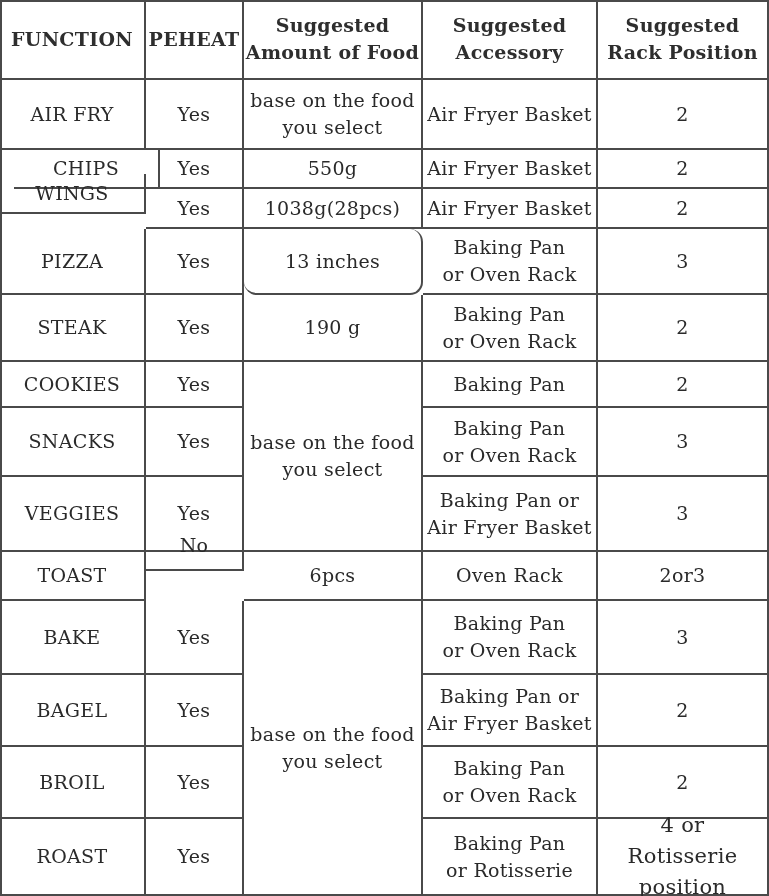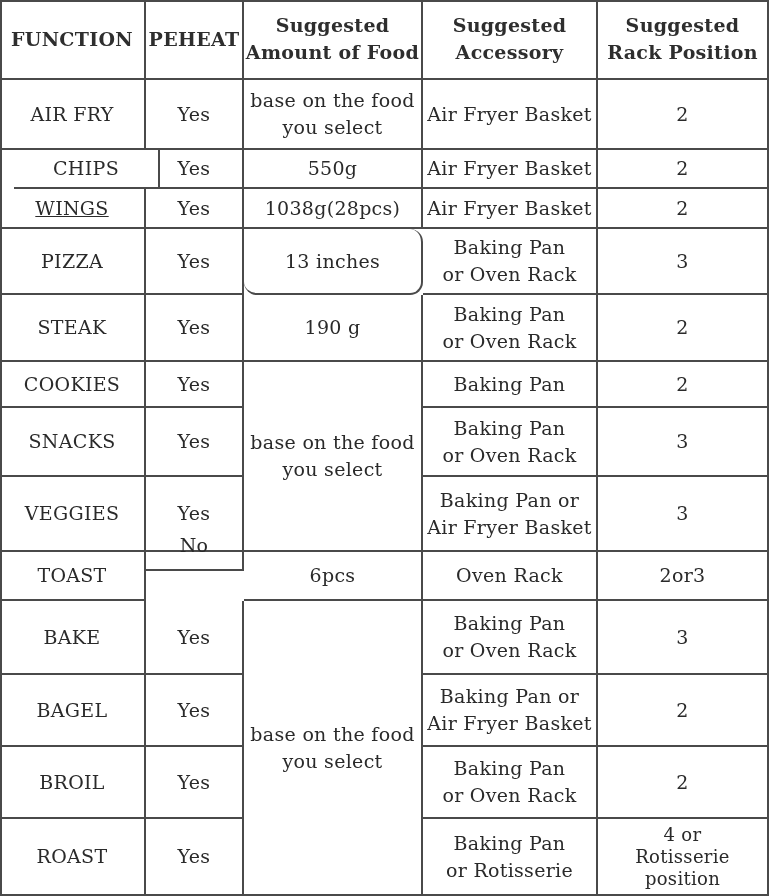--- a/index.html
+++ b/index.html
@@ -6,21 +6,21 @@
   body { width:769px; height:896px; position:relative; overflow:hidden;
          font-family:"DejaVu Serif","Liberation Serif",serif; color:#2a2a2a; }
   #tbl { position:absolute; left:0; top:0; width:769px; height:896px; }
   .cell { position:absolute; box-sizing:border-box; display:flex; align-items:center;
           justify-content:center; text-align:center; border-right:2px solid #4a4a4a;
           border-bottom:2px solid #4a4a4a; font-size:19px; line-height:27px;
           letter-spacing:0.3px; white-space:pre-line; padding:0 1px; }
   .hdr { font-weight:bold; font-size:19px; line-height:27px; color:#2e2e2e; }
   .frame { position:absolute; left:0; top:0; width:769px; height:896px; box-sizing:border-box;
            border-top:2px solid #4a4a4a; border-left:2px solid #4a4a4a; pointer-events:none; }
-  .small { font-size:18px; line-height:22px; }
+  .small { font-size:21px; line-height:31px; }
 </style>
 </head>
 <body>
 
 <div id="tbl">
     <div class="cell hdr" style="left: 0px; width: 146px; top: 0px; height: 80px;">FUNCTION</div>
     <div class="cell hdr" style="left: 146px; width: 98px; top: 0px; height: 80px;">PEHEAT</div>
     <div class="cell hdr" style="left: 244px; width: 179px; top: 0px; height: 80px;">Suggested
 Amount of Food</div>
     <div class="cell hdr" style="left: 423px; width: 175px; top: 0px; height: 80px;">Suggested
@@ -31,21 +31,21 @@
     <div class="cell" style="left: 146px; width: 98px; top: 80px; height: 70px;">Yes</div>
     <div class="cell" style="left: 244px; width: 179px; top: 80px; height: 70px;">base on the food
 you select</div>
     <div class="cell" style="left: 423px; width: 175px; top: 80px; height: 70px;">Air Fryer Basket</div>
     <div class="cell" style="left: 598px; width: 171px; top: 80px; height: 70px;">2</div>
     <div class="cell" style="left: 0px; width: 146px; top: 150px; height: 39px; margin-left: 14px;">CHIPS</div>
     <div class="cell" style="left: 146px; width: 98px; top: 150px; height: 39px;">Yes</div>
     <div class="cell" style="left: 244px; width: 179px; top: 150px; height: 39px;">550g</div>
     <div class="cell" style="left: 423px; width: 175px; top: 150px; height: 39px;">Air Fryer Basket</div>
     <div class="cell" style="left: 598px; width: 171px; top: 150px; height: 39px;">2</div>
-    <div class="cell" style="left: 0px; width: 146px; top: 189px; height: 40px; text-decoration: underline;">WINGS</div>
+    <div class="cell" style="left: 0px; width: 146px; top: 174px; height: 40px;">WINGS</div>
     <div class="cell" style="left: 146px; width: 98px; top: 189px; height: 40px;">Yes</div>
     <div class="cell" style="left: 244px; width: 179px; top: 189px; height: 40px;">1038g(28pcs)</div>
     <div class="cell" style="left: 423px; width: 175px; top: 189px; height: 40px;">Air Fryer Basket</div>
     <div class="cell" style="left: 598px; width: 171px; top: 189px; height: 40px;">2</div>
     <div class="cell" style="left: 0px; width: 146px; top: 229px; height: 66px;">PIZZA</div>
     <div class="cell" style="left: 146px; width: 98px; top: 229px; height: 66px;">Yes</div>
     <div class="cell" style="left: 244px; width: 179px; top: 229px; height: 66px; border-radius: 13px;">13 inches</div>
     <div class="cell" style="left: 423px; width: 175px; top: 229px; height: 66px;">Baking Pan
 or Oven Rack</div>
     <div class="cell" style="left: 598px; width: 171px; top: 229px; height: 66px;">3</div>

